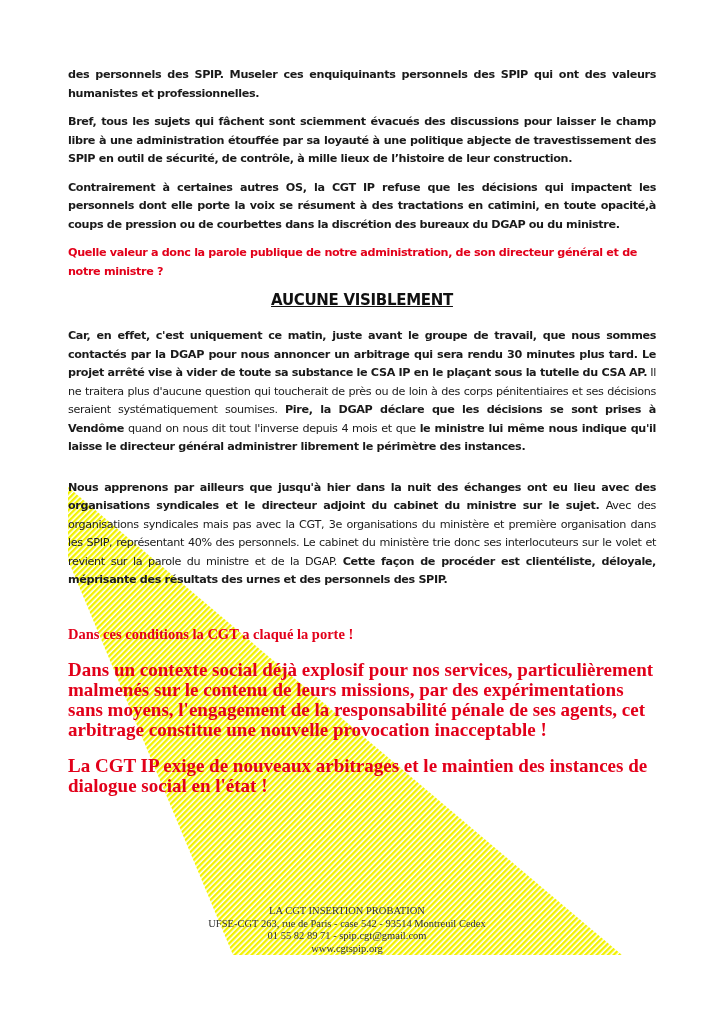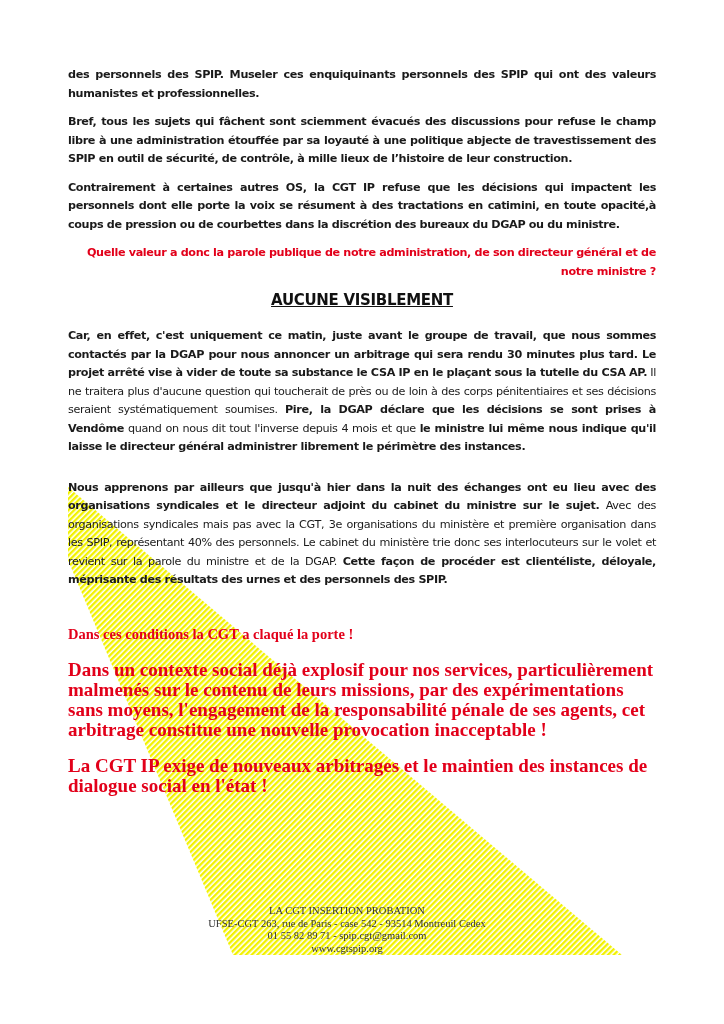--- a/index.html
+++ b/index.html
@@ -3,21 +3,21 @@
 <meta charset="utf-8">
 <style>
   html, body { margin: 0; padding: 0; background: #ffffff; }
   body { width: 724px; height: 1024px; position: relative; overflow: hidden; }
   .page { position: absolute; left: 0; top: 0; width: 724px; height: 1024px; background: #fff; }
   .stripes { position: absolute; left: 0; top: 0; width: 724px; height: 1024px; z-index: 0; }
   .content { position: absolute; left: 68px; top: 66px; width: 588px; z-index: 1; }
   .sans { font-family: "DejaVu Sans", sans-serif; font-size: 11.2px; line-height: 18.5px; color: #1a1a1a; letter-spacing: -0.35px; }
   .para { margin: 0 0 10px 0; text-align: justify; }
   .b { font-weight: bold; }
-  .center { text-align: right; }
+  .center { text-align: left; }
   .red-sans { color: #e2001a; font-weight: bold; }
   .heading { font-family: "DejaVu Sans", sans-serif; font-weight: bold; font-size: 15px; text-decoration: underline; text-align: center; margin: 6px 0 18px 0; color: #111; letter-spacing: -0.3px; }
   .serif-red { font-family: "Liberation Serif", serif; color: #e2001a; font-weight: bold; }
   .s1 { font-size: 14.5px; line-height: 20px; margin: 0 0 16px 0; }
   .s2 { font-size: 19px; line-height: 20px; margin: 0 0 14px 0; }
   .sign { font-family: "Liberation Serif", serif; font-size: 13.5px; line-height: 17px; text-align: right; color: #222; padding-right: 4px; }
   .footer { position: absolute; left: 0; width: 724px; top: 905px; z-index: 1; font-family: "Liberation Serif", serif; font-size: 10.5px; line-height: 12.5px; text-align: center; color: #333; }
   .footer div { margin-left: -30px; }
   .gap { height: 12px; }
 </style>
@@ -30,21 +30,21 @@
     <defs>
       <pattern id="diag" patternUnits="userSpaceOnUse" width="4" height="4" patternTransform="rotate(45)">
         <rect x="0" y="0" width="2.4" height="4" fill="#f2f200"></rect>
       </pattern>
     </defs>
     <polygon points="68,487 622,955 233,955 68,560" fill="url(#diag)"></polygon>
   </svg>
 
   <div class="content">
     <p class="para sans b">des personnels des SPIP. Museler ces enquiquinants personnels des SPIP qui ont des valeurs humanistes et professionnelles.</p>
-    <p class="para sans b">Bref, tous les sujets qui fâchent sont sciemment évacués des discussions pour refuse le champ libre à une administration étouffée par sa loyauté à une politique abjecte de travestissement des SPIP en outil de sécurité, de contrôle, à mille lieux de l’histoire de leur construction.</p>
+    <p class="para sans b">Bref, tous les sujets qui fâchent sont sciemment évacués des discussions pour laisser le champ libre à une administration étouffée par sa loyauté à une politique abjecte de travestissement des SPIP en outil de sécurité, de contrôle, à mille lieux de l’histoire de leur construction.</p>
     <p class="para sans b">Contrairement à certaines autres OS, la CGT IP refuse que les décisions qui impactent les personnels dont elle porte la voix se résument à des tractations en catimini, en toute opacité,à coups de pression ou de courbettes dans la discrétion des bureaux du DGAP ou du ministre.</p>
     <p class="para sans red-sans center">Quelle valeur a donc la parole publique de notre administration, de son directeur général et de notre ministre ?</p>
 
     <div class="heading">AUCUNE VISIBLEMENT</div>
 
     <p class="para sans">
       <span class="b">Car, en effet, c'est uniquement ce matin, juste avant le groupe de travail, que nous sommes contactés par la DGAP pour nous annoncer un arbitrage qui sera rendu 30 minutes plus tard. Le projet arrêté vise à vider de toute sa substance le CSA IP en le plaçant sous la tutelle du CSA AP.</span><span> Il ne traitera plus d'aucune question qui toucherait de près ou de loin à des corps pénitentiaires et ses décisions seraient systématiquement soumises. </span><span class="b">Pire, la DGAP déclare que les décisions se sont prises à Vendôme</span><span> quand on nous dit tout l'inverse depuis 4 mois et que </span><span class="b">le ministre lui même nous indique qu'il laisse le directeur général administrer librement le périmètre des instances.</span>
     </p>
 
     <div class="gap"></div>

